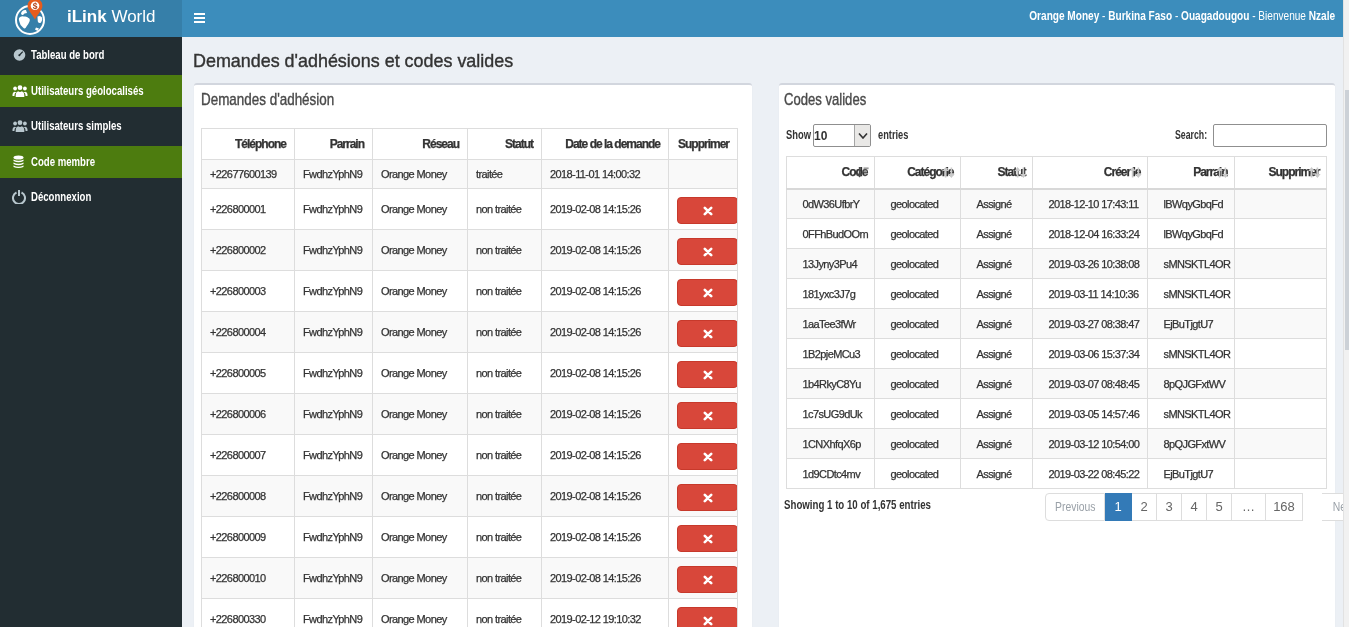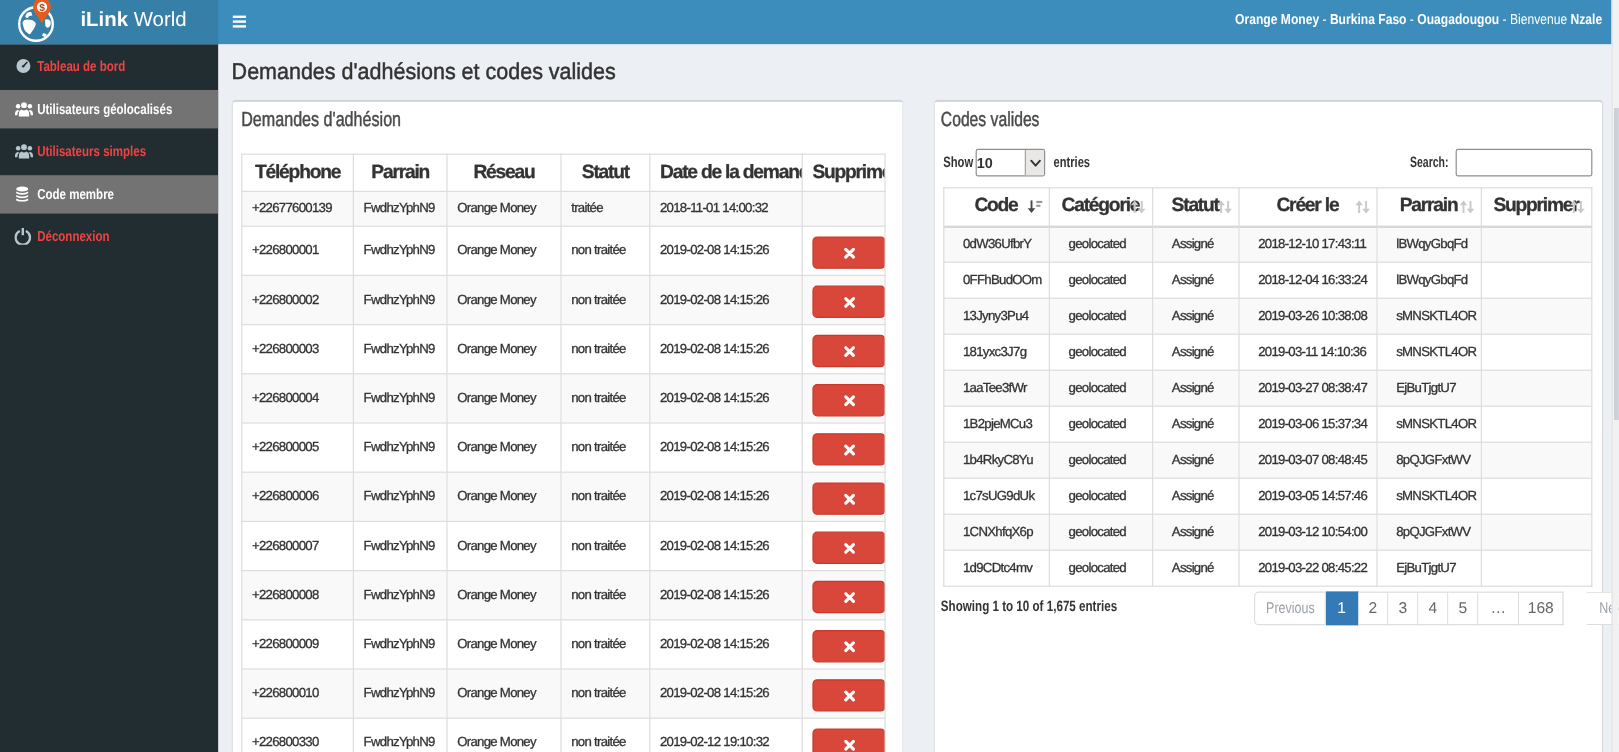--- a/index.html
+++ b/index.html
@@ -7,33 +7,33 @@
 body { font-family:"Liberation Sans",sans-serif; background:#ecf0f5; position:relative; color:#333; }
 .topbar { position:absolute; left:0; top:0; width:1343px; height:37px; background:#3c8dbc; }
 .logo { position:absolute; left:0; top:0; width:182px; height:37px; background:#367fa9; }
 .logo-text { position:absolute; left:67px; top:6.5px; font-size:17px; color:#fff; white-space:nowrap; }
 .hamb { position:absolute; left:194px; top:12.5px; width:11px; }
 .hamb div { height:2px; background:#fff; margin-bottom:2px; }
 .nav-right { position:absolute; right:8px; top:8.5px; font-size:12px; font-weight:bold; color:#fff; white-space:nowrap; transform:scaleX(0.84); transform-origin:100% 50%; }
 .nav-right .n { font-weight:normal; }
 .sidebar { position:absolute; left:0; top:37px; width:182px; height:590px; background:#222d32; }
 .menu { list-style:none; padding-top:2px; }
-.menu li { height:32px; margin-bottom:3.5px; position:relative; color:#ef4444; font-size:12px; font-weight:bold; }
-.menu li.active { background:#737373; color:#fff; }
+.menu li { height:32px; margin-bottom:3.5px; position:relative; color:#ffffff; font-size:12px; font-weight:bold; }
+.menu li.active { background:#4d7c0f; color:#fff; }
 .menu li svg { position:absolute; left:12px; top:9px; }
 .menu li span { position:absolute; left:30.5px; top:0; line-height:32px; white-space:nowrap; transform:scaleX(0.80); transform-origin:0 50%; }
 .content { position:absolute; left:182px; top:37px; width:1161px; height:590px; background:#ecf0f5; }
 h1 { position:absolute; left:11px; top:12.5px; font-size:19px; font-weight:normal; color:#333; -webkit-text-stroke:0.4px #333; white-space:nowrap; transform:scaleX(0.943); transform-origin:0 0; }
 .box { position:absolute; background:#fff; border-top:2px solid #d2d6de; border-radius:3px; box-shadow:0 1px 1px rgba(0,0,0,0.1); }
 .box-left { left:12px; top:46px; width:558px; height:600px; }
 .box-right { left:596.5px; top:46px; width:556px; height:557px; }
 .box-title { position:absolute; font-size:17px; color:#4a4a4a; -webkit-text-stroke:0.4px #4a4a4a; white-space:nowrap; transform-origin:0 0; }
 table { border-collapse:collapse; table-layout:fixed; }
 th, td { border:1px solid #ddd; padding:0 8px; overflow:hidden; white-space:nowrap; font-size:11px; letter-spacing:-0.6px; color:#333; -webkit-text-stroke:0.25px #333; }
-th { text-align:center; font-weight:bold; font-size:16px; letter-spacing:-1px; }
+th { text-align:right; font-weight:bold; font-size:12px; letter-spacing:-1px; }
 tr.odd td { background:#f9f9f9; }
 .tbl-left { position:absolute; left:7px; top:42.5px; width:536px; }
 .tbl-left th { height:31px; }
 .tbl-left td { height:29px; }
 .tbl-left tr.btnrow td { height:41px; }
 .btncell { padding:0 !important; }
 .delbtn { position:relative; width:61px; height:27px; margin-left:8px; margin-top:3px; background:#d8473a; border:1px solid #c7392b; border-radius:4px; }
 .delbtn svg { position:absolute; left:25px; top:8px; }
 .tbl-right { position:absolute; left:7px; top:71px; width:540px; }
 .tbl-right th { height:32px; position:relative; border-bottom:2px solid #d8d8d8; padding:0 6px; }

